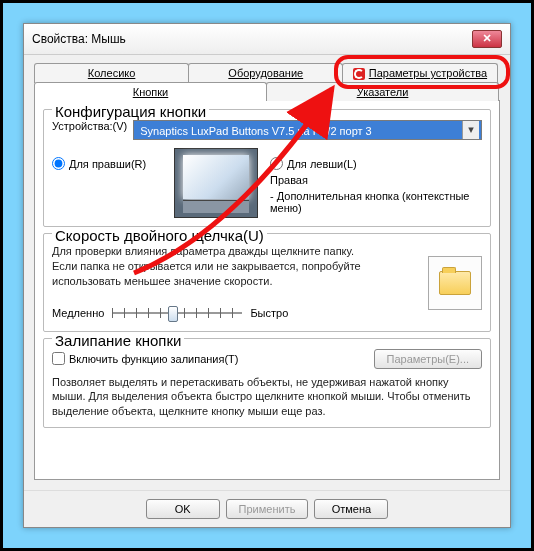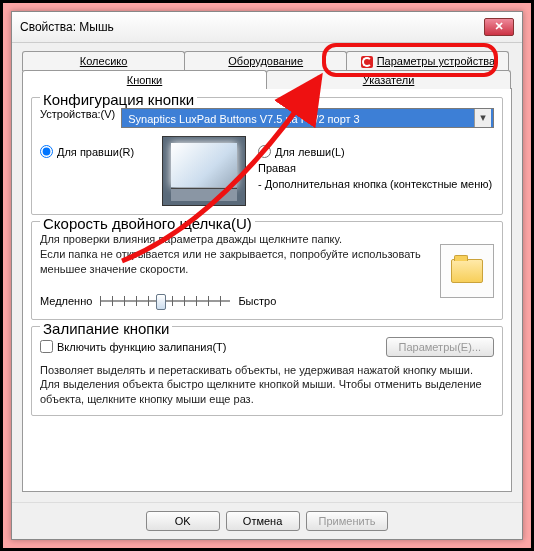--- a/index.html
+++ b/index.html
@@ -1,17 +1,17 @@
 <!DOCTYPE html>
 <html><head>
 <meta charset="utf-8">
 <style>
 * { box-sizing: border-box; font-family: Tahoma, sans-serif; font-size: 11px; }
 body { margin: 0; background: #000; width: 534px; height: 551px; padding: 3px; }
-.outer { background: #fca5a5; width: 100%; height: 100%; padding: 8px; }
+.outer { background: #7dd3fc; width: 100%; height: 100%; padding: 20px; }
 .window { border: 1px solid #888; background: #f0f0f0; height: 100%; display: flex; flex-direction: column; box-shadow: 0 0 6px rgba(0,0,0,.3); }
 .titlebar { background: linear-gradient(#fff,#eee); border-bottom: 1px solid #ccc; padding: 6px 8px; display: flex; align-items: center; justify-content: space-between; }
 .titlebar-text { font-size: 12px; }
 .close-btn { width: 30px; height: 18px; background: linear-gradient(#e89,#c34); border: 1px solid #833; border-radius: 2px; color: #fff; text-align: center; line-height: 14px; font-weight: bold; cursor: pointer; font-size:11px;}
 .body { padding: 8px 10px 10px; flex: 1; display: flex; flex-direction: column; }
 .tabs { position: relative; text-decoration: underline; }
 .tabrow { display: flex; }
 .tab { border: 1px solid #999; border-bottom: none; padding: 3px 0; text-align: center; background: #f4f4f4; cursor: pointer; margin-right: -1px; border-radius: 3px 3px 0 0; }
 .tab.active { background: #fff; position: relative; z-index: 2; }
 .tabrow.top .tab { width: 33.3%; }
@@ -150,17 +150,17 @@
                 <span>Включить функцию залипания(T)</span>
               </label>
           <button class="btn disabled" disabled=""><span>Параметры(E)...</span></button>
         </div>
         <div class="desc-text">Позволяет выделять и перетаскивать объекты, не удерживая нажатой кнопку мыши. Для выделения объекта быстро щелкните кнопкой мыши. Чтобы отменить выделение объекта, щелкните кнопку мыши еще раз.</div>
       </div>
     </div>
   </div>
   <div class="button-bar">
     <button class="btn"><span>OK</span></button>
+    <button class="btn disabled" disabled=""><span>Применить</span></button>
     <button class="btn"><span>Отмена</span></button>
-    <button class="btn disabled" disabled=""><span>Применить</span></button>
   </div>
 </div>
 </div>
 
 </body></html>

